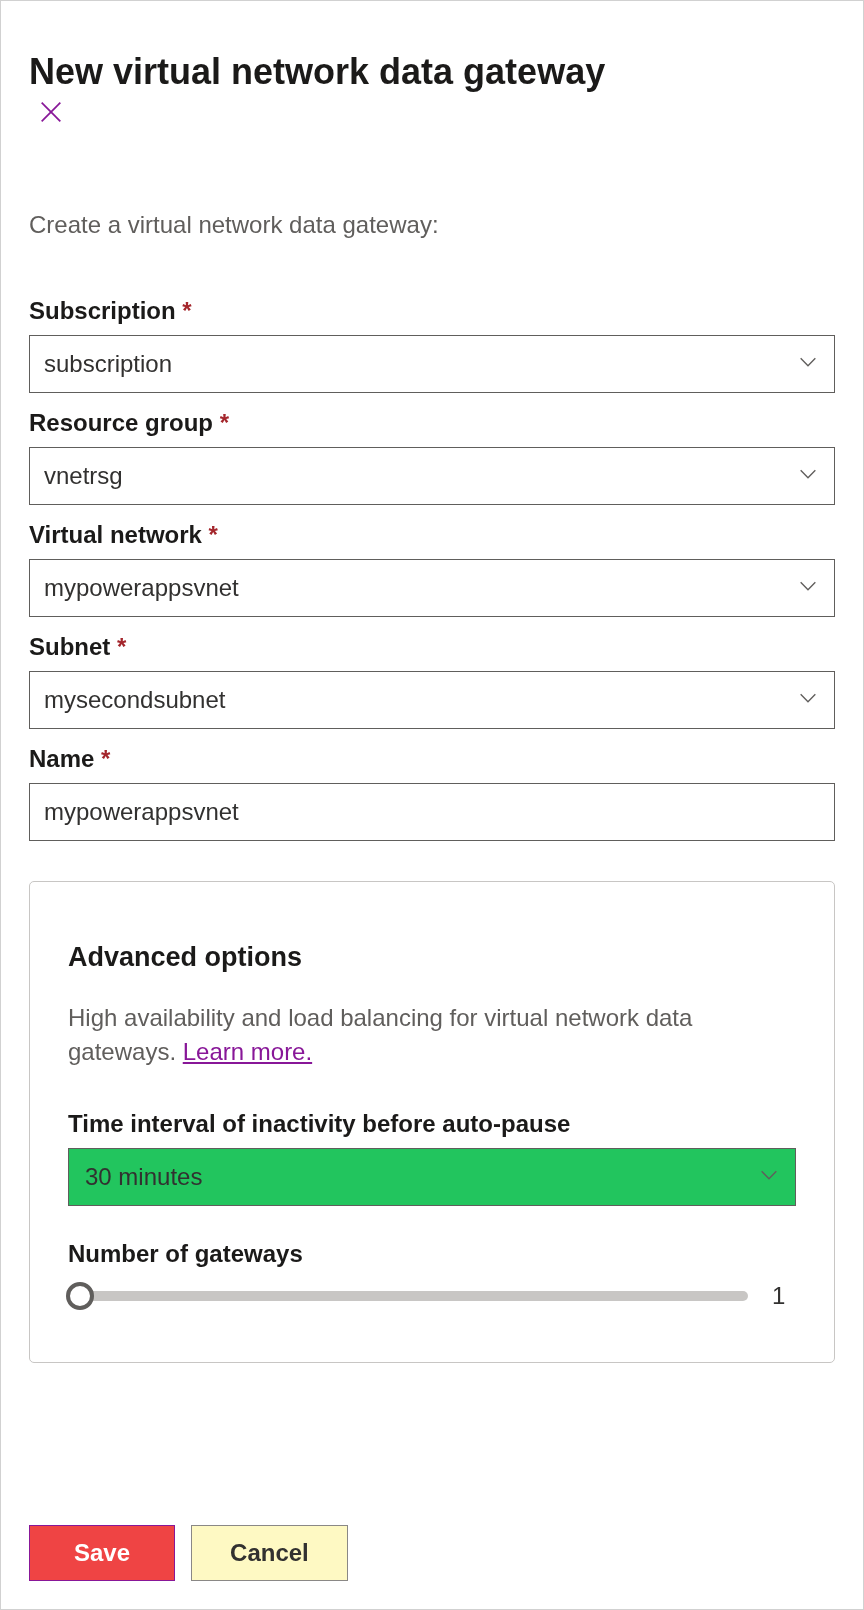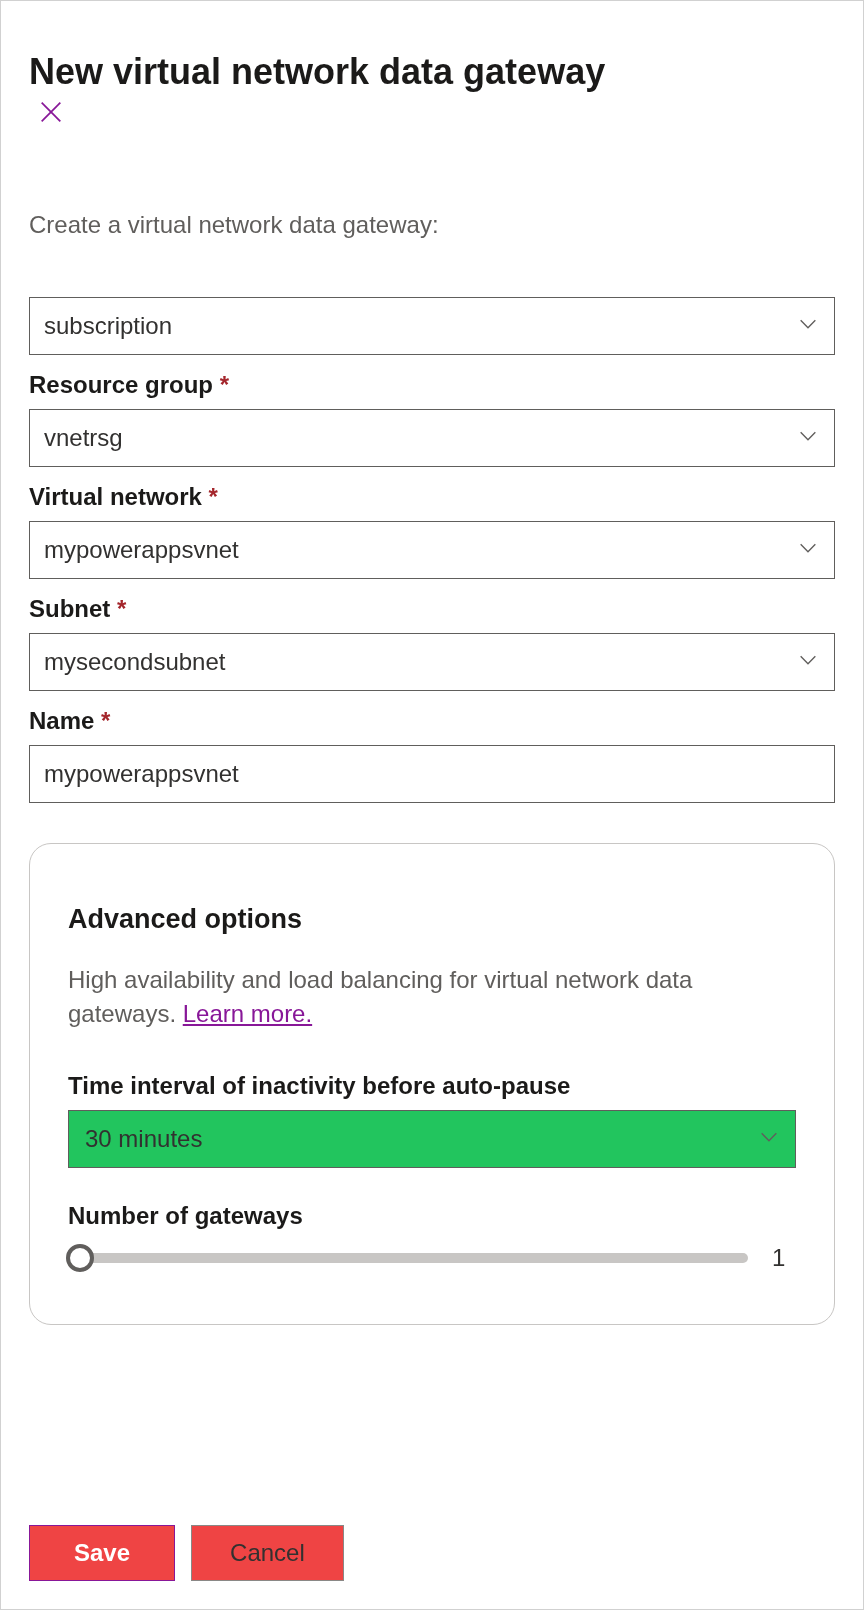--- a/index.html
+++ b/index.html
@@ -87,21 +87,21 @@
       transform: translateY(-50%);
       pointer-events: none;
       color: #605e5c;
     }
     .chevron svg {
       width: 22px;
       height: 22px;
     }
     .advanced-card {
       border: 1px solid #c8c6c4;
-      border-radius: 22px;
+      border-radius: 5px;
       margin-top: 40px;
       padding: 60px 38px 52px 38px;
     }
     .advanced-title {
       font-size: 27px;
       font-weight: 700;
       color: #1b1a19;
       margin-bottom: 28px;
     }
     .advanced-desc {
@@ -173,25 +173,25 @@
       bottom: 28px;
       left: 28px;
       display: flex;
       gap: 16px;
     }
     .btn {
       height: 56px;
       font-size: 24px;
       font-family: inherit;
       border: 1px solid #8a8886;
-      background: #ef4444;
+      background: #fef9c3;
       color: #323130;
       padding: 0 38px;
       cursor: pointer;
-      font-weight: 400;
+      font-weight: 700;
     }
     .btn-primary {
       background: #ef4444;
       border-color: #881798;
       color: #ffffff;
       font-weight: 700;
       padding: 0 44px;
     }
   </style>
 </head>
@@ -205,20 +205,24 @@
         <line x1="4" y1="4" x2="20" y2="20"></line>
         <line x1="20" y1="4" x2="4" y2="20"></line>
       </svg>
     </span>
   </button>
 </div>
 
 <div class="subtitle">Create a virtual network data gateway:</div>
 
 <div class="form-group">
+  <label class="form-label">
+    <span>Subscription</span>
+    <span class="required-asterisk">*</span>
+  </label>
   <div class="select-wrap">
     <input class="select-field" readonly="" value="subscription" style="">
     <span class="chevron">
       <svg viewBox="0 0 24 24" fill="none" stroke="currentColor" stroke-width="1.5">
           <polyline points="4,8 12,16 20,8"></polyline>
         </svg>
     </span>
   </div>
 </div>
 

